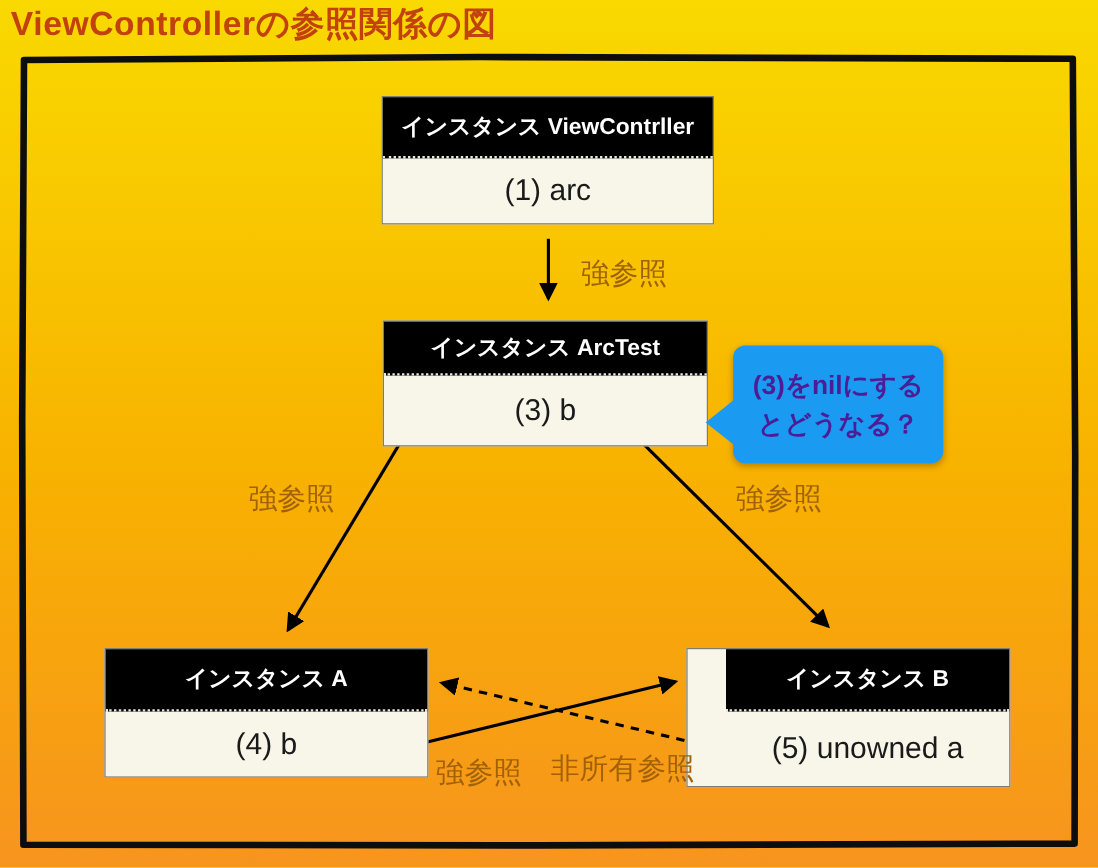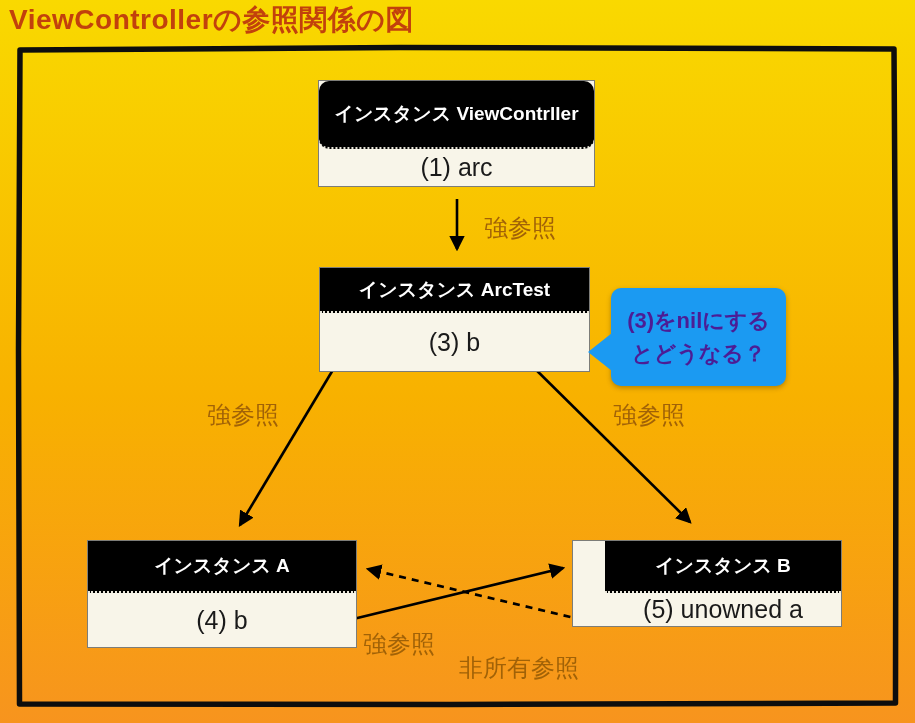--- a/index.html
+++ b/index.html
@@ -80,42 +80,42 @@
     <line x1="345" y1="621" x2="563" y2="568" stroke="#000" stroke-width="2.6" marker-end="url(#ah)"></line>
   </g>
 
   <g>
     <circle cx="583" cy="620" r="5.5" fill="#000"></circle>
     <line x1="583" y1="620" x2="368" y2="569" stroke="#000" stroke-width="2.6" stroke-dasharray="7 6" marker-end="url(#ah)"></line>
   </g>
 </svg>
 
 <div class="node" style="left:318px;top:80px;width:277px;height:107px;">
-  <div class="node-header" style="height:68px;border-radius:10px;">インスタンス ViewContrller</div>
+  <div class="node-header" style="height:51px;">インスタンス ViewContrller</div>
   <div class="node-row">(1) arc</div>
 </div>
 
 <div class="node" style="left:319px;top:267px;width:271px;height:105px;">
   <div class="node-header" style="height:45px;">インスタンス ArcTest</div>
   <div class="node-row">(3) b</div>
 </div>
 
 <div class="node" style="left:87px;top:540px;width:270px;height:108px;">
   <div class="node-header" style="height:52px;">インスタンス A</div>
   <div class="node-row">(4) b</div>
 </div>
 
-<div class="node" style="left:572px;top:540px;width:270px;height:87px;padding-left:32px;">
+<div class="node" style="left:572px;top:540px;width:270px;height:116px;padding-left:32px;">
   <div class="node-header" style="height:52px;">インスタンス B</div>
   <div class="node-row">(5) unowned a</div>
 </div>
 
 <div class="edge-label" style="left:484px;top:212px;">強参照</div>
 <div class="edge-label" style="left:207px;top:399px;">強参照</div>
 <div class="edge-label" style="left:613px;top:399px;">強参照</div>
 <div class="edge-label" style="left:363px;top:628px;">強参照</div>
-<div class="edge-label" style="left:459px;top:652px;">非所有参照</div>
+<div class="edge-label" style="left:459px;top:624px;">非所有参照</div>
 
 <div class="callout">
   <div class="callout-pointer"></div>
   <div>(3)をnilにする</div>
   <div>とどうなる？</div>
 </div>
 
 </body></html>

